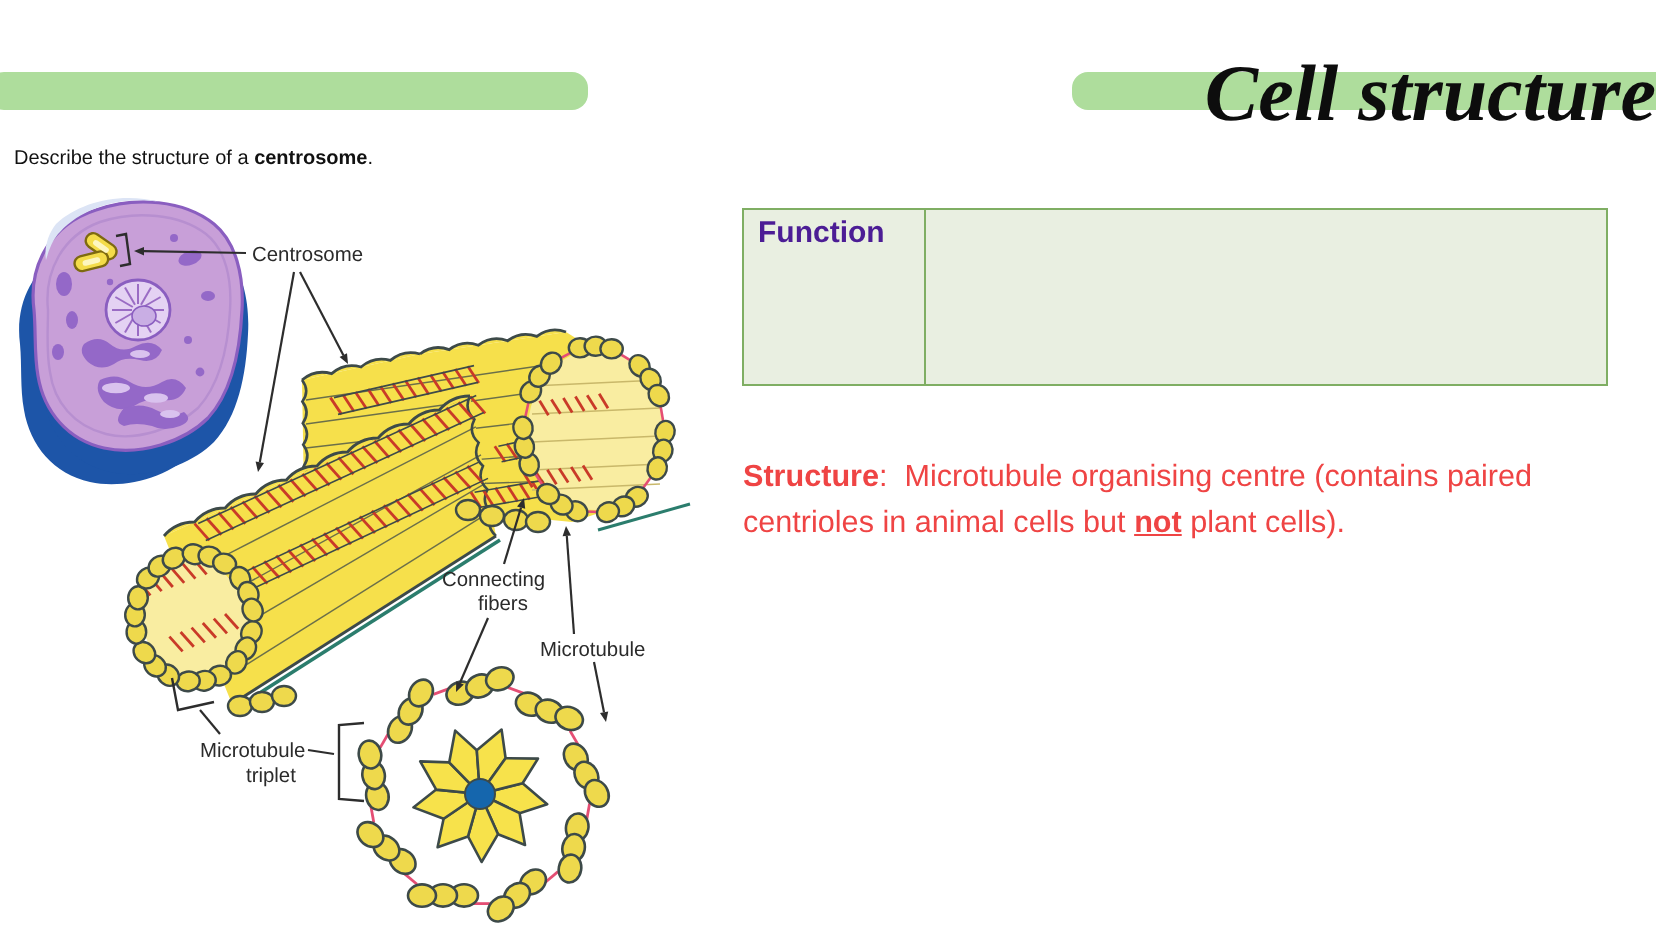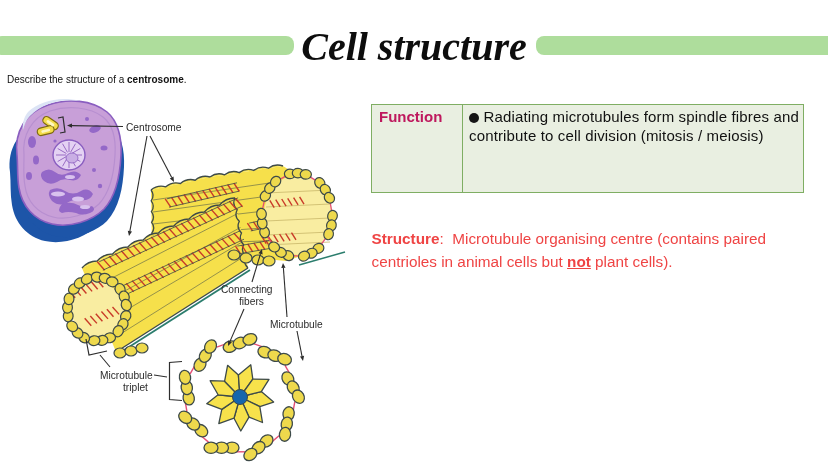--- a/index.html
+++ b/index.html
@@ -1,46 +1,45 @@
 <!DOCTYPE html>
 <html><head>
 <meta charset="utf-8">
 <style>
   html,body{margin:0;padding:0;}
   body{width:828px;height:466px;background:#ffffff;position:relative;overflow:hidden;
        font-family:"Liberation Sans",sans-serif;}
   .bar{position:absolute;top:36px;height:19px;background:#aedd9c;border-radius:8px;}
   #barL{left:-6px;width:300px;}
   #barR{left:536px;width:300px;}
-  #title{position:absolute;left:0;top:27px;width:828px;text-align:center;
+  #title{position:absolute;left:0;top:27px;width:828px;text-align:right;
          font-family:"Liberation Serif",serif;font-weight:bold;font-style:italic;
          font-size:40px;color:#0d0d0d;line-height:1;}
   #prompt{position:absolute;left:7px;top:74px;font-size:10px;color:#111;}
   #tbl{position:absolute;left:371px;top:103.5px;width:433px;height:89px;
        border:1.4px solid #7fae63;background:#e9efe1;box-sizing:border-box;}
   #tbl .divider{position:absolute;left:90px;top:0;bottom:0;width:1.4px;background:#7fae63;}
-  #tbl .c1{position:absolute;left:7px;top:3px;font-size:15px;font-weight:bold;color:#be185d;}
+  #tbl .c1{position:absolute;left:7px;top:3px;font-size:15px;font-weight:bold;color:#4c1d95;}
   #tbl .c2{position:absolute;left:97px;top:2.5px;width:330px;font-size:15px;color:#111;line-height:19.3px;letter-spacing:0.15px;}
   #tbl .blt{display:inline-block;width:10px;height:10px;border-radius:50%;background:#151515;vertical-align:-1px;margin-right:4.5px;}
   #structure{position:absolute;left:371.5px;top:226.5px;width:420px;font-size:15.3px;
              color:#ef4444;line-height:23.5px;}
   #diagram{position:absolute;left:0;top:0;}
   .lbl{font-family:"Liberation Sans",sans-serif;fill:#2b2b2b;}
 </style>
 </head>
 <body>
   <div class="bar" id="barL"></div>
   <div class="bar" id="barR"></div>
   <div id="title">Cell structure</div>
   <div id="prompt">Describe the structure of a <b>centrosome</b>.</div>
 
   <div id="tbl">
     <div class="divider"></div>
     <div class="c1">Function</div>
-    <div class="c2"><span class="blt"></span>Radiating microtubules form spindle fibres and<br>contribute to cell division (mitosis / meiosis)</div>
   </div>
 
   <div id="structure"><b>Structure</b>:&nbsp; Microtubule organising centre (contains paired centrioles in animal cells but <b style="text-decoration:underline">not</b> plant cells).</div>
 
   <svg id="diagram" width="828" height="466" viewBox="0 0 828 466">
 <g transform="translate(-7,17)">
       <path d="M17,155 C14,132 26,112 48,105 C68,98 92,100 107,112 C118,121 122,138 121,155 C120,176 116,196 104,209 C92,221 70,228 52,224 C34,220 22,206 19,188 C17,177 18,166 17,155 Z" fill="#1d55a8"></path>
     </g>
 <g transform="translate(3,12)">
       <path d="M17,155 C14,132 26,112 48,105 C68,98 92,100 107,112 C118,121 122,138 121,155 C120,176 116,196 104,209 C92,221 70,228 52,224 C34,220 22,206 19,188 C17,177 18,166 17,155 Z" fill="#1d55a8"></path>

